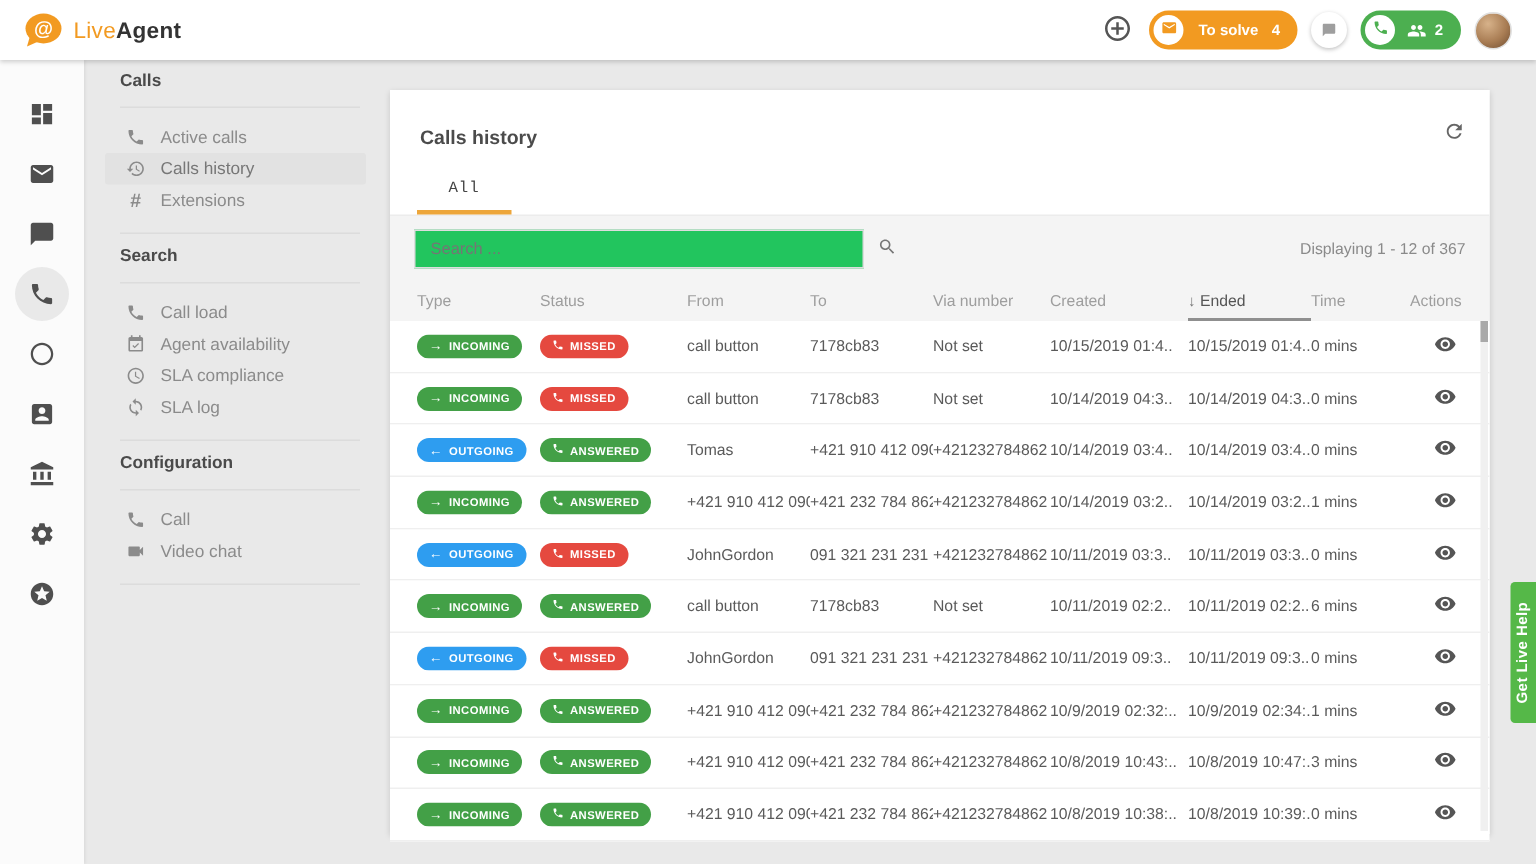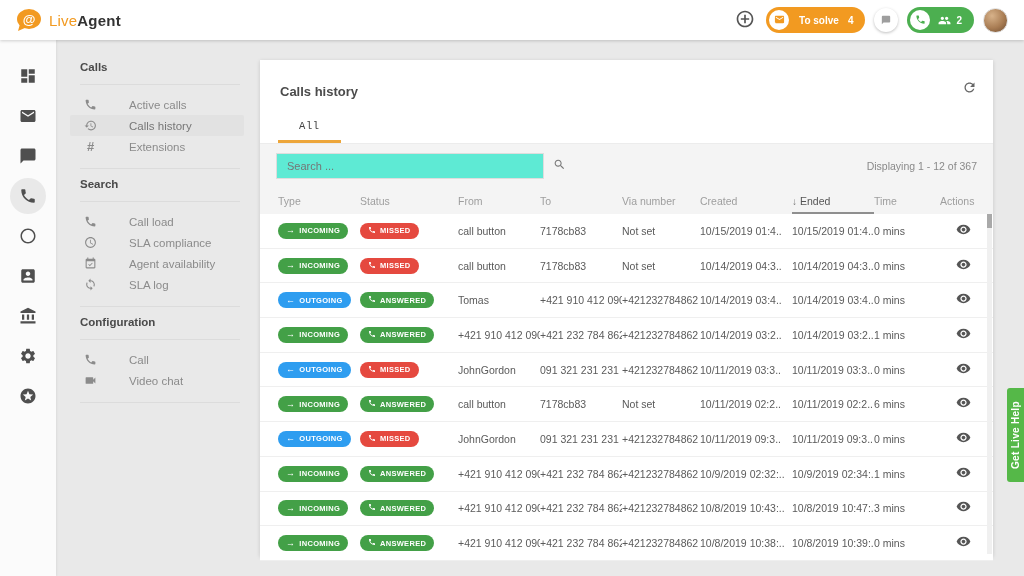--- a/index.html
+++ b/index.html
@@ -35,45 +35,45 @@
   .rail { position:absolute; top:40px; left:0; width:56px; bottom:0;
     background:#fbfbfb; box-shadow:1px 0 2px rgba(0,0,0,.06); z-index:20;
     display:flex; flex-direction:column; align-items:center; padding-top:16px; }
   .rail-item { width:40px; height:40px; display:flex; align-items:center;
     justify-content:center; cursor:pointer; position:relative; }
   .rail-item.active::before { content:""; position:absolute; width:36px; height:36px;
     border-radius:50%; background:#e9e9e9; }
   .rail-item .ic { position:relative; display:flex; }
 
   
-  .sidebar { position:absolute; top:40px; left:56px; width:196px; bottom:0; padding-top:21px; }
+  .sidebar { position:absolute; top:40px; left:56px; width:196px; bottom:0; padding-top:8px; }
   .side-title { font-size:11.5px; font-weight:bold; color:#4a4a4a; margin-left:24px; }
   .sdiv { border:none; border-top:1px solid #dcdcdc; margin:11px 12px 9px 24px; }
   .side-item { display:flex; align-items:center; height:21px; margin:0 8px 0 14px;
     padding-left:13px; border-radius:2px; color:#8b8b8b; font-size:11.5px; cursor:pointer; }
   .side-item.active { background:#e2e2e2; color:#777; }
   .side-item .ic { width:15px; display:flex; justify-content:center; }
-  .side-item .lbl { margin-left:31px; }
+  .side-item .lbl { margin-left:9px; }
   .hash-glyph { font-size:12px; font-weight:bold; color:#8b8b8b; }
 
   
   .card { position:absolute; left:260px; top:60px; width:733px; bottom:20px;
     background:#fff; box-shadow:0 1px 4px rgba(0,0,0,.15); }
   .card-head { position:relative; height:84px; background:#fff; border-bottom:1px solid #ececec; }
   .page-title { position:absolute; left:20px; top:24px; font-size:13px; font-weight:bold; color:#4b4b4b; }
   .refresh-btn { position:absolute; right:16px; top:20px; background:none; border:none;
     cursor:pointer; display:flex; }
   .tabs { position:absolute; bottom:0; left:18px; display:flex;font-family:Liberation Mono, monospace; }
   .tab { height:32px; display:flex; align-items:center; gap:6px; font-size:10.5px;
     color:#9a9a9a; letter-spacing:.6px; padding:0 14px; border-bottom:3px solid transparent; cursor:pointer; }
   .tab.active { color:#444; border-bottom-color:#eda63a; }
 
   .card-body { position:absolute; top:84px; left:0; right:0; bottom:0; background:#f4f4f4; }
   .filter-row { height:44px; display:flex; align-items:center; padding:0 16px; }
-  .search-input { width:268px; height:26px; border:1px solid #ddd; background:#5eead4;
+  .search-input { width:300px; height:26px; border:1px solid #ddd; background:#22c55e;
     padding:0 10px; font-size:11px; color:#555; outline:none; }
   .search-btn { width:30px; height:26px; display:flex; align-items:center;
     justify-content:center; background:none; border:none; cursor:pointer; }
   .displaying { margin-left:auto; font-size:10.5px; color:#8a8a8a; }
 
   .tgrid { display:grid; grid-template-columns:82px 98px 82px 82px 78px 92px 82px 66px 1fr;
     padding-left:18px; align-items:center; }
   .thead { height:26px; font-size:10.5px; color:#9e9e9e; }
   .hcell { height:26px; display:flex; align-items:center; gap:3px; }
   .hcell.sorted { color:#555; box-shadow:inset 0 -2px 0 #8f8f8f; }
@@ -248,32 +248,32 @@
       <span class="ic">
         <svg width="13" height="13" viewBox="0 0 24 24">
           <path d="M6.62 10.79c1.44 2.83 3.76 5.14 6.59 6.59l2.2-2.21c.27-.27.67-.36 1.02-.24 1.12.37 2.33.57 3.57.57.55 0 1 .45 1 1V20c0 .55-.45 1-1 1-9.39 0-17-7.61-17-17 0-.55.45-1 1-1h3.5c.55 0 1 .45 1 1 0 1.25.2 2.45.57 3.57.11.35.03.74-.25 1.02l-2.2 2.2z" fill="#8b8b8b"></path>
         </svg>
       </span>
       <span class="lbl">Call load</span>
     </div>
     <div class="side-item">
       <span class="ic">
         <svg width="13" height="13" viewBox="0 0 24 24">
+          <path d="M19 3h-1V1h-2v2H8V1H6v2H5c-1.11 0-1.99.9-1.99 2L3 19c0 1.1.89 2 2 2h14c1.1 0 2-.9 2-2V5c0-1.1-.9-2-2-2zm0 16H5V8h14v11zm-8.29-2.12l-2.83-2.83 1.06-1.06 1.77 1.77 4.24-4.24 1.06 1.06-5.3 5.3z" fill="#8b8b8b"></path>
+        </svg>
+      </span>
+      <span class="lbl">Agent availability</span>
+    </div>
+    <div class="side-item">
+      <span class="ic">
+        <svg width="13" height="13" viewBox="0 0 24 24">
           <path d="M11.99 2C6.47 2 2 6.48 2 12s4.47 10 9.99 10C17.52 22 22 17.52 22 12S17.52 2 11.99 2zM12 20c-4.42 0-8-3.58-8-8s3.58-8 8-8 8 3.58 8 8-3.58 8-8 8zm.5-13H11v6l5.25 3.15.75-1.23-4.5-2.67z" fill="#8b8b8b"></path>
         </svg>
       </span>
       <span class="lbl">SLA compliance</span>
-    </div>
-    <div class="side-item">
-      <span class="ic">
-        <svg width="13" height="13" viewBox="0 0 24 24">
-          <path d="M19 3h-1V1h-2v2H8V1H6v2H5c-1.11 0-1.99.9-1.99 2L3 19c0 1.1.89 2 2 2h14c1.1 0 2-.9 2-2V5c0-1.1-.9-2-2-2zm0 16H5V8h14v11zm-8.29-2.12l-2.83-2.83 1.06-1.06 1.77 1.77 4.24-4.24 1.06 1.06-5.3 5.3z" fill="#8b8b8b"></path>
-        </svg>
-      </span>
-      <span class="lbl">Agent availability</span>
     </div>
     <div class="side-item">
       <span class="ic">
         <svg width="13" height="13" viewBox="0 0 24 24">
           <path d="M12 4V1L8 5l4 4V6c3.31 0 6 2.69 6 6 0 1.01-.25 1.97-.7 2.8l1.46 1.46C19.54 15.03 20 13.57 20 12c0-4.42-3.58-8-8-8zm0 14c-3.31 0-6-2.69-6-6 0-1.01.25-1.97.7-2.8L5.24 7.74C4.46 8.97 4 10.43 4 12c0 4.42 3.58 8 8 8v3l4-4-4-4v3z" fill="#8b8b8b"></path>
         </svg>
       </span>
       <span class="lbl">SLA log</span>
     </div>
     <hr class="sdiv">

